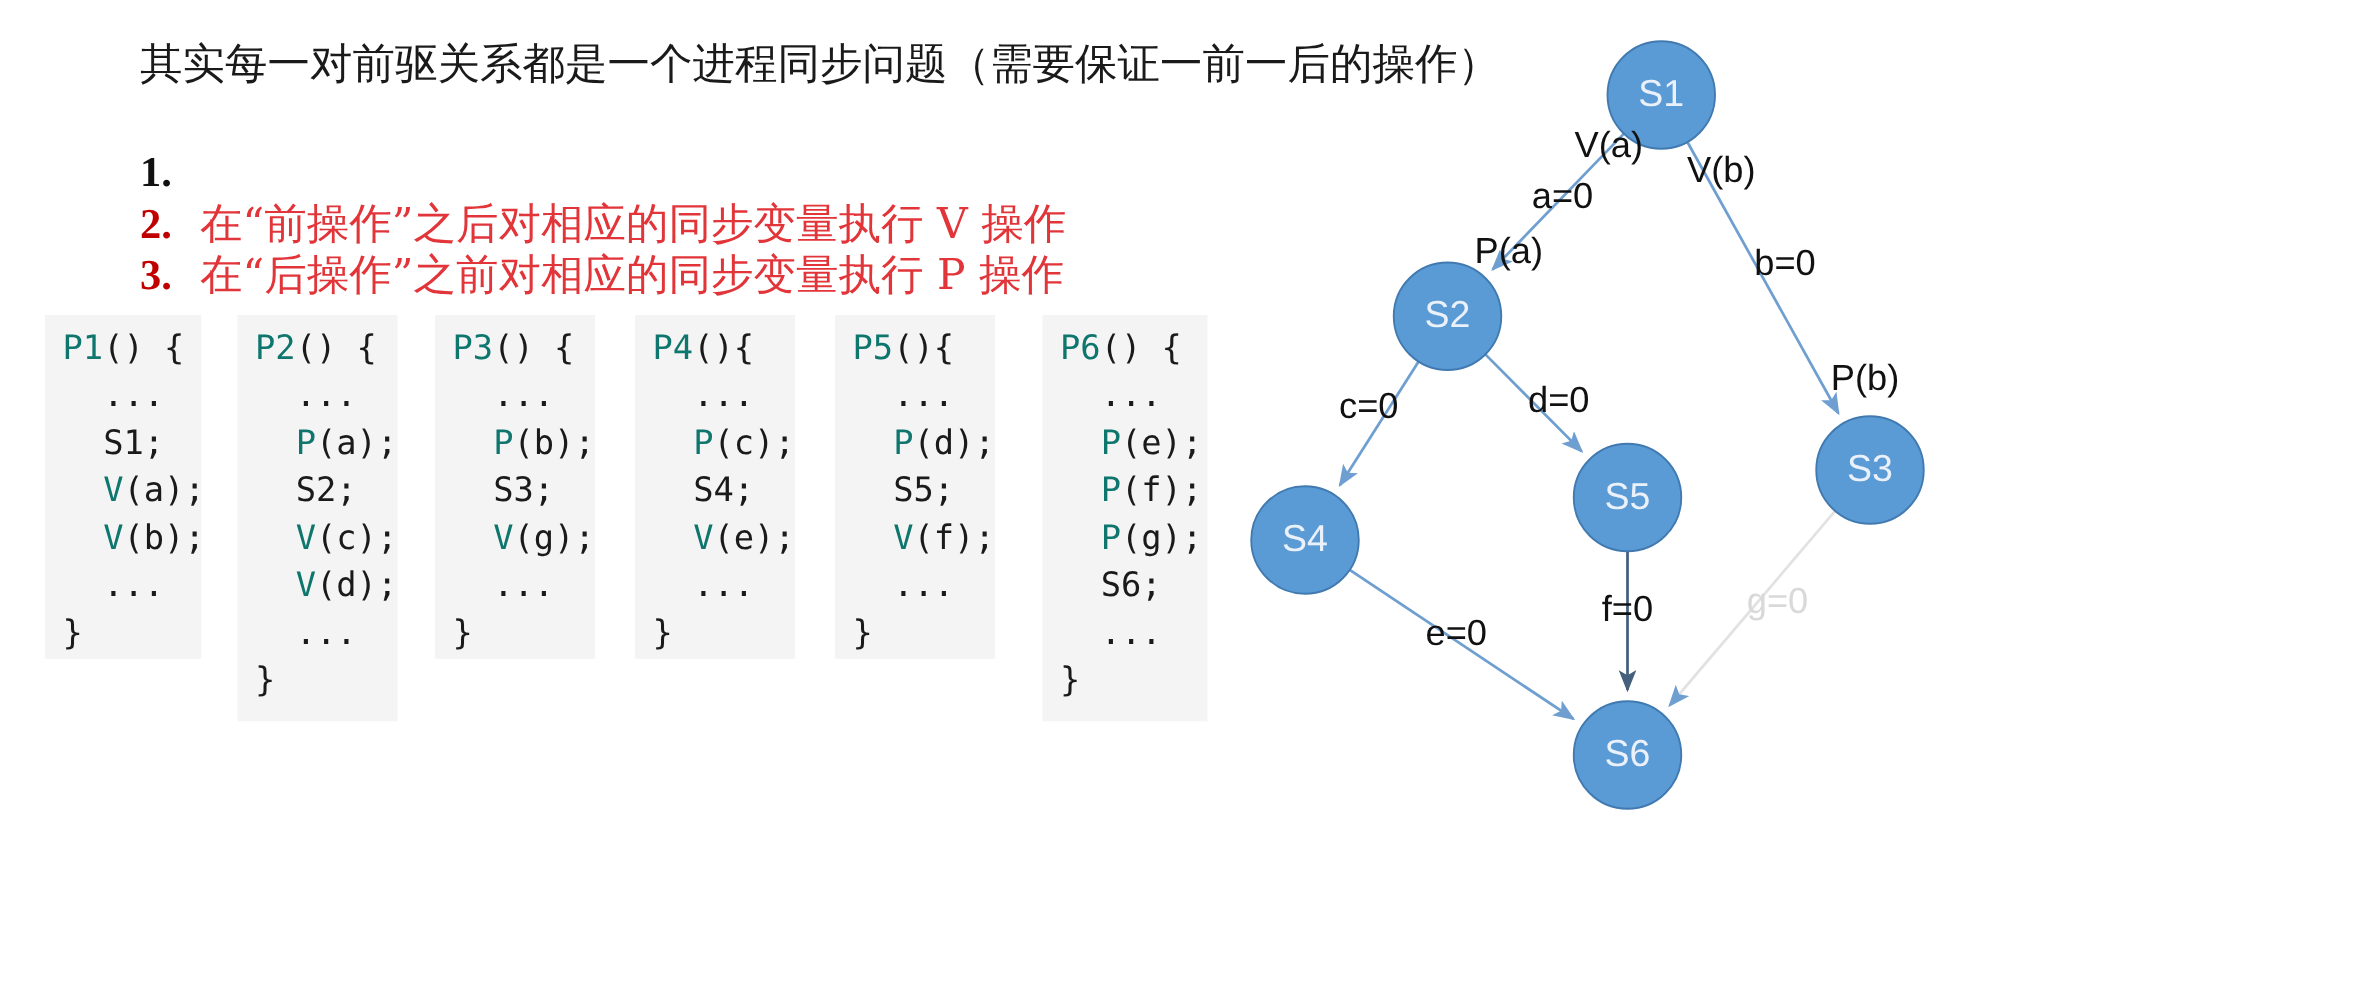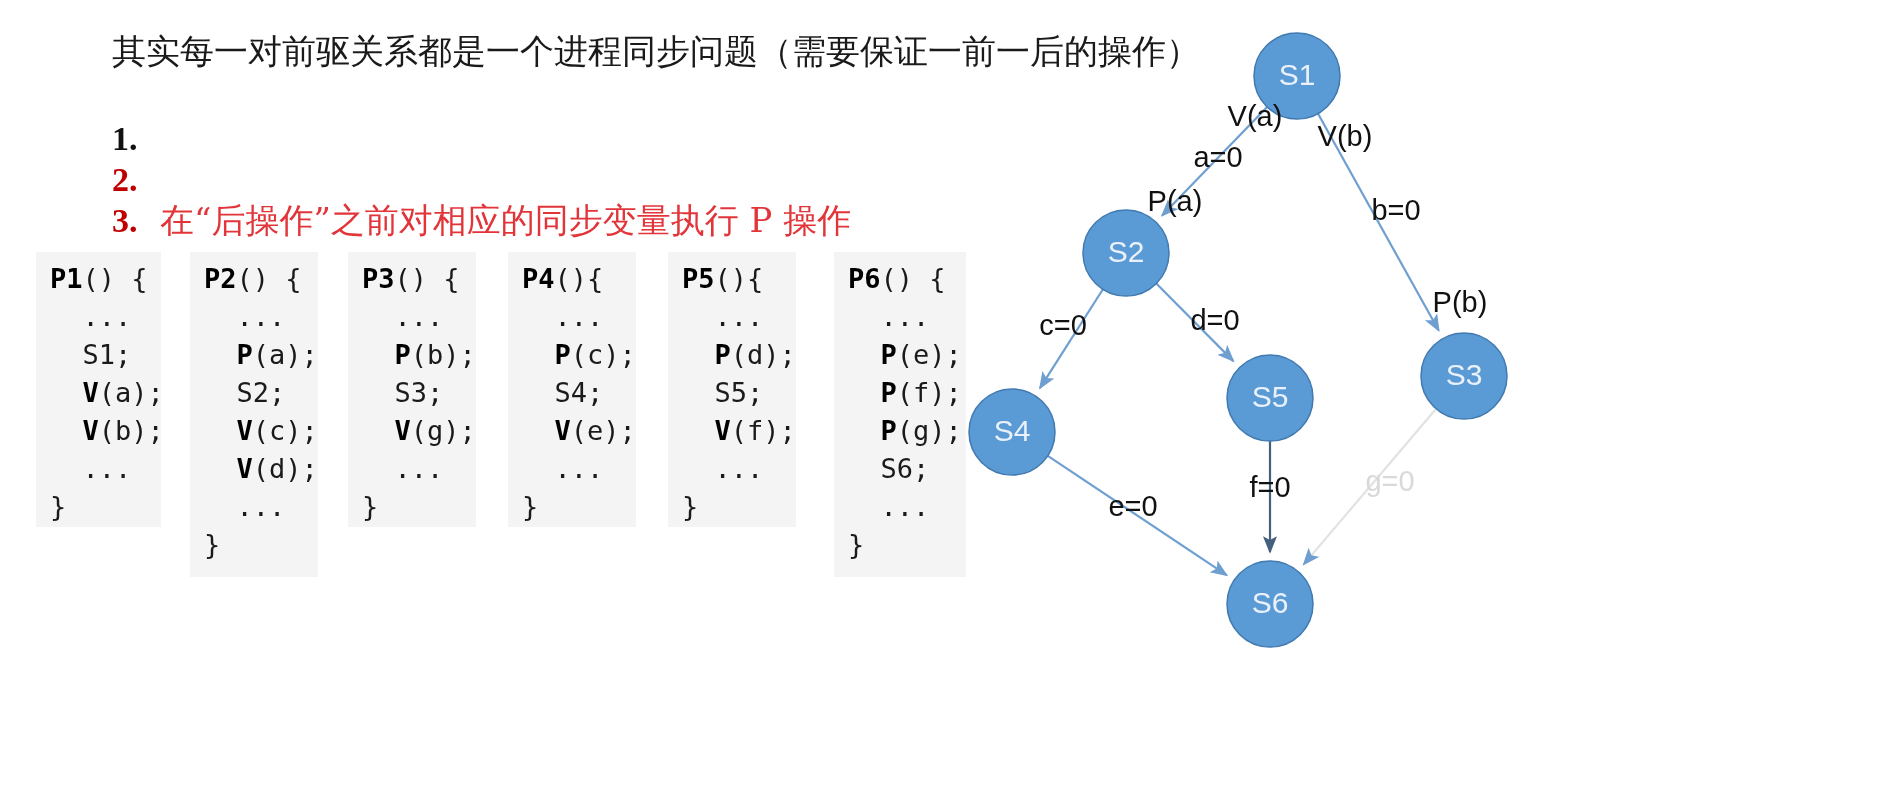--- a/index.html
+++ b/index.html
@@ -56,24 +56,24 @@
     background:#f4f4f4;
     font-family:"DejaVu Sans Mono","Liberation Mono",monospace;
     font-size:27px;
     line-height:38px;
     color:#1a1a1a;
     padding:8px 14px 10px 14px;
     box-sizing:border-box;
     white-space:pre;
   }
   .code-line{display:block;height:38px;}
-  .kw{color:#000000;font-weight:bold;}
+  .kw{color:#0f766e;font-weight:normal;}
 
   
-  #graph{position:absolute;left:920px;top:0;width:925px;height:788px;}
+  #graph{position:absolute;left:952px;top:0;width:925px;height:788px;}
   #graph svg{position:absolute;left:0;top:0;}
   .node-label{
     fill:#eaf1fa;
     font-family:"Liberation Sans","DejaVu Sans",sans-serif;
     font-size:30px;
     text-anchor:middle;
     dominant-baseline:middle;
   }
   .edge-label{
     fill:#111;
@@ -96,20 +96,21 @@
   <div class="prose">
     <span class="line">其实每一对前驱关系都是一个进程同步问题（需要保证一前一后的操作）</span>
   </div>
 
   <div class="olist" id="olist">
       <div class="oitem">
         <span class="onum black">1.</span>
       </div>
       <div class="oitem">
         <span class="onum red">2.</span>
+        <span class="otext"><span>在“前操作”之后对相应的同步变量执行 V 操作</span></span>
       </div>
       <div class="oitem">
         <span class="onum red">3.</span>
         <span class="otext"><span>在“后操作”之前对相应的同步变量执行 P 操作</span></span>
       </div>
     </div>
 
   <div class="code-row" id="code-row">
       <div class="code-block" style="left: 36px; width: 125px; height: 275px;"><span class="code-line"><span class="kw">P1</span><span>() {</span></span><span class="code-line"><span>  ...</span></span><span class="code-line"><span>  S1;</span></span><span class="code-line"><span class="kw">  V</span><span>(a);</span></span><span class="code-line"><span class="kw">  V</span><span>(b);</span></span><span class="code-line"><span>  ...</span></span><span class="code-line"><span>}</span></span></div>
       <div class="code-block" style="left: 190px; width: 128px; height: 325px;"><span class="code-line"><span class="kw">P2</span><span>() {</span></span><span class="code-line"><span>  ...</span></span><span class="code-line"><span class="kw">  P</span><span>(a);</span></span><span class="code-line"><span>  S2;</span></span><span class="code-line"><span class="kw">  V</span><span>(c);</span></span><span class="code-line"><span class="kw">  V</span><span>(d);</span></span><span class="code-line"><span>  ...</span></span><span class="code-line"><span>}</span></span></div>

